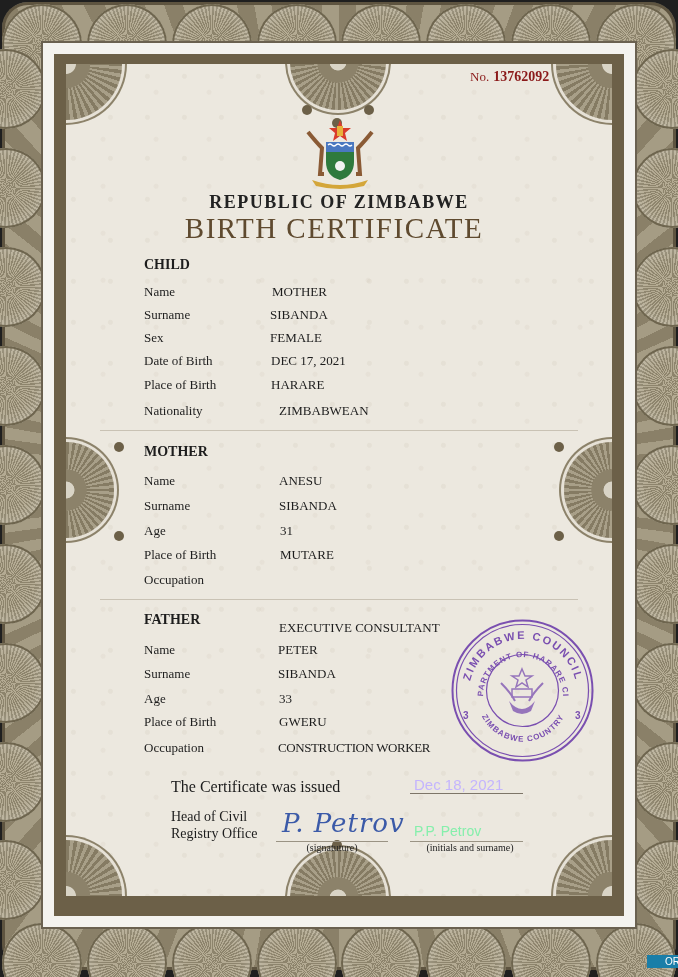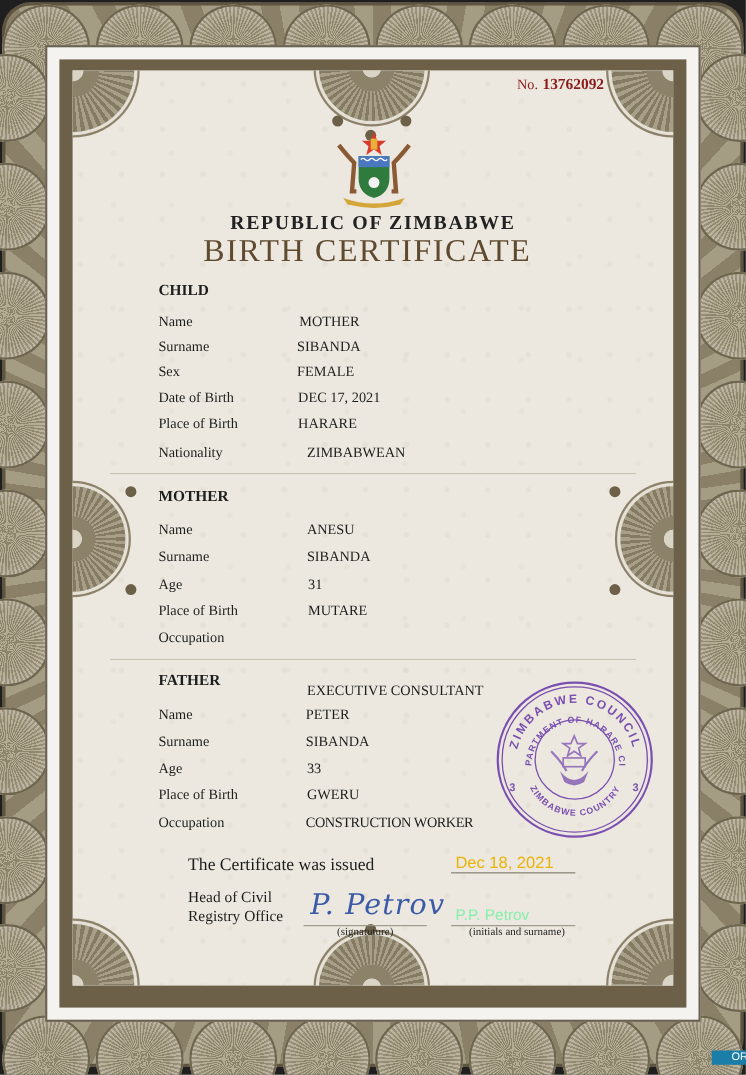--- a/index.html
+++ b/index.html
@@ -40,21 +40,21 @@
   .coat{position:absolute;left:298px;top:118px;width:84px;height:72px;}
   .republic{position:absolute;left:0;top:192px;width:678px;text-align:center;font-size:18px;letter-spacing:1.5px;color:#222;font-weight:bold;}
   .title{position:absolute;left:0;top:212px;width:668px;text-align:center;font-size:29px;letter-spacing:1.5px;color:#5f4a2f;}
   .section-head{position:absolute;left:144px;font-size:14px;font-weight:bold;color:#1d1d1d;}
   .row{position:absolute;left:144px;font-size:13px;color:#1d1d1d;}
   .row .lbl{position:absolute;left:0;white-space:nowrap;}
   .row .val{position:absolute;white-space:nowrap;}
   .divider{position:absolute;left:100px;width:478px;height:1px;background:#c9c2b4;}
   .stamp{position:absolute;left:449px;top:617px;width:147px;height:147px;}
   .issued-label{position:absolute;left:171px;top:778px;font-size:16px;color:#1d1d1d;}
-  .issued-date{position:absolute;left:410px;top:776px;width:113px;font-family:"Liberation Sans",sans-serif;font-size:15px;color:#eab308;border-bottom:1px solid #7d7568;padding-left:4px;box-sizing:border-box;}
+  .issued-date{position:absolute;left:410px;top:776px;width:113px;font-family:"Liberation Sans",sans-serif;font-size:15px;color:#c4b5fd;border-bottom:1px solid #7d7568;padding-left:4px;box-sizing:border-box;}
   .head-civil{position:absolute;left:171px;top:808px;font-size:14px;line-height:17px;color:#1d1d1d;}
   .sig-line{position:absolute;left:276px;top:841px;width:112px;height:1px;background:#9a9384;}
   .sig-line2{position:absolute;left:410px;top:841px;width:113px;height:1px;background:#9a9384;}
   .signature{position:absolute;left:282px;top:808px;font-family:"DejaVu Serif",serif;font-style:italic;font-size:26px;color:#3b5aa8;letter-spacing:1px;}
   .sig-caption{position:absolute;left:276px;top:842px;width:112px;text-align:center;font-size:10px;color:#222;}
   .printed-name{position:absolute;left:414px;top:823px;font-family:"Liberation Sans",sans-serif;font-size:14px;color:#86efac;}
   .name-caption{position:absolute;left:410px;top:842px;width:120px;text-align:center;font-size:10px;color:#222;}
   .watermark-org{position:absolute;left:647px;top:955px;background:#1a7ea8;color:#fff;font-family:"Liberation Sans",sans-serif;font-size:10px;padding:1px 18px;}
 </style>
 </head>

